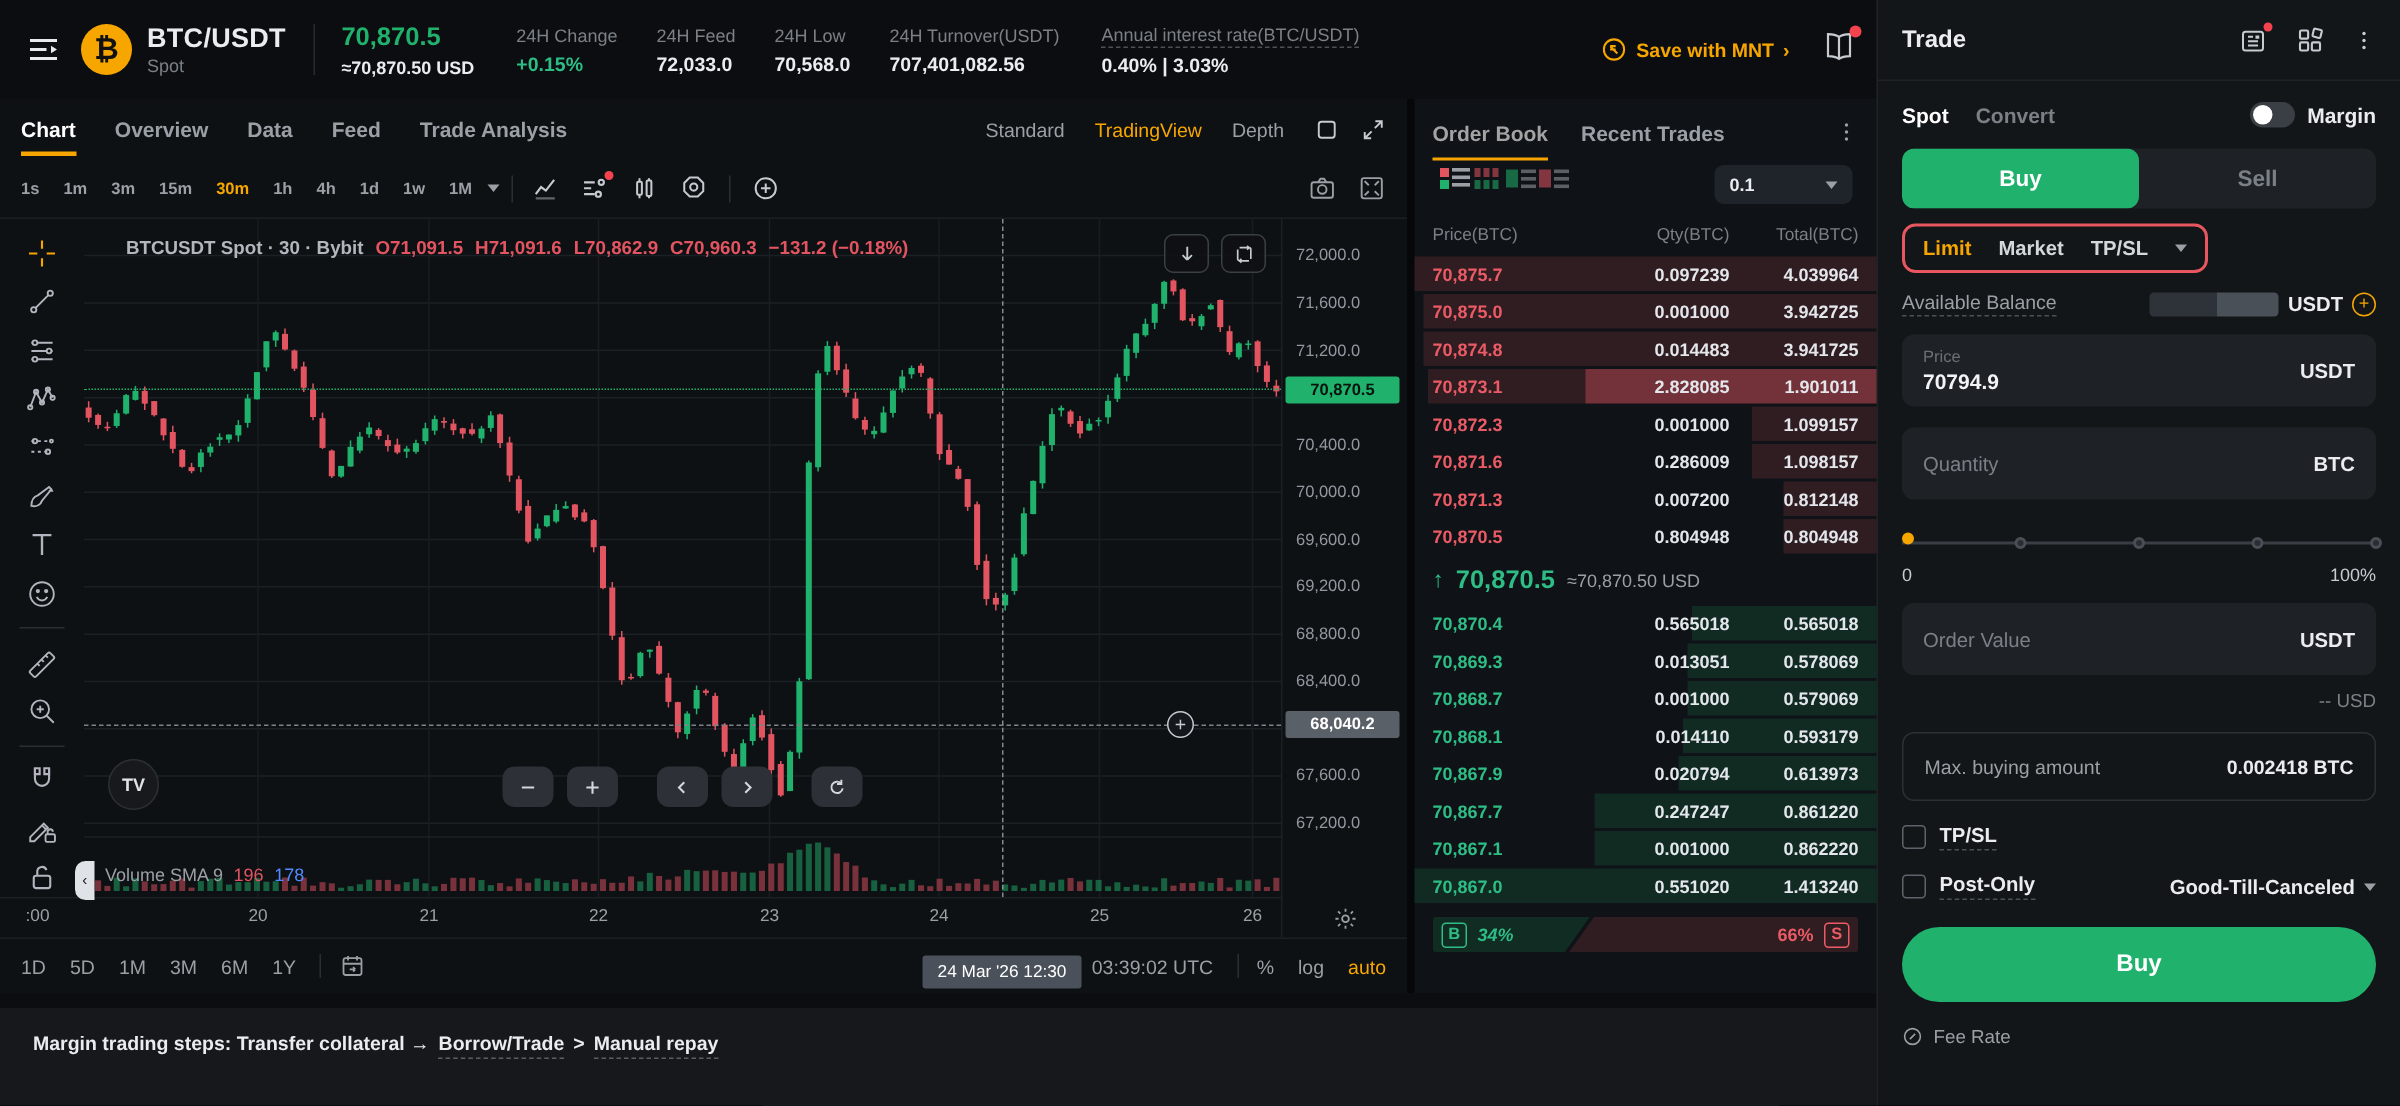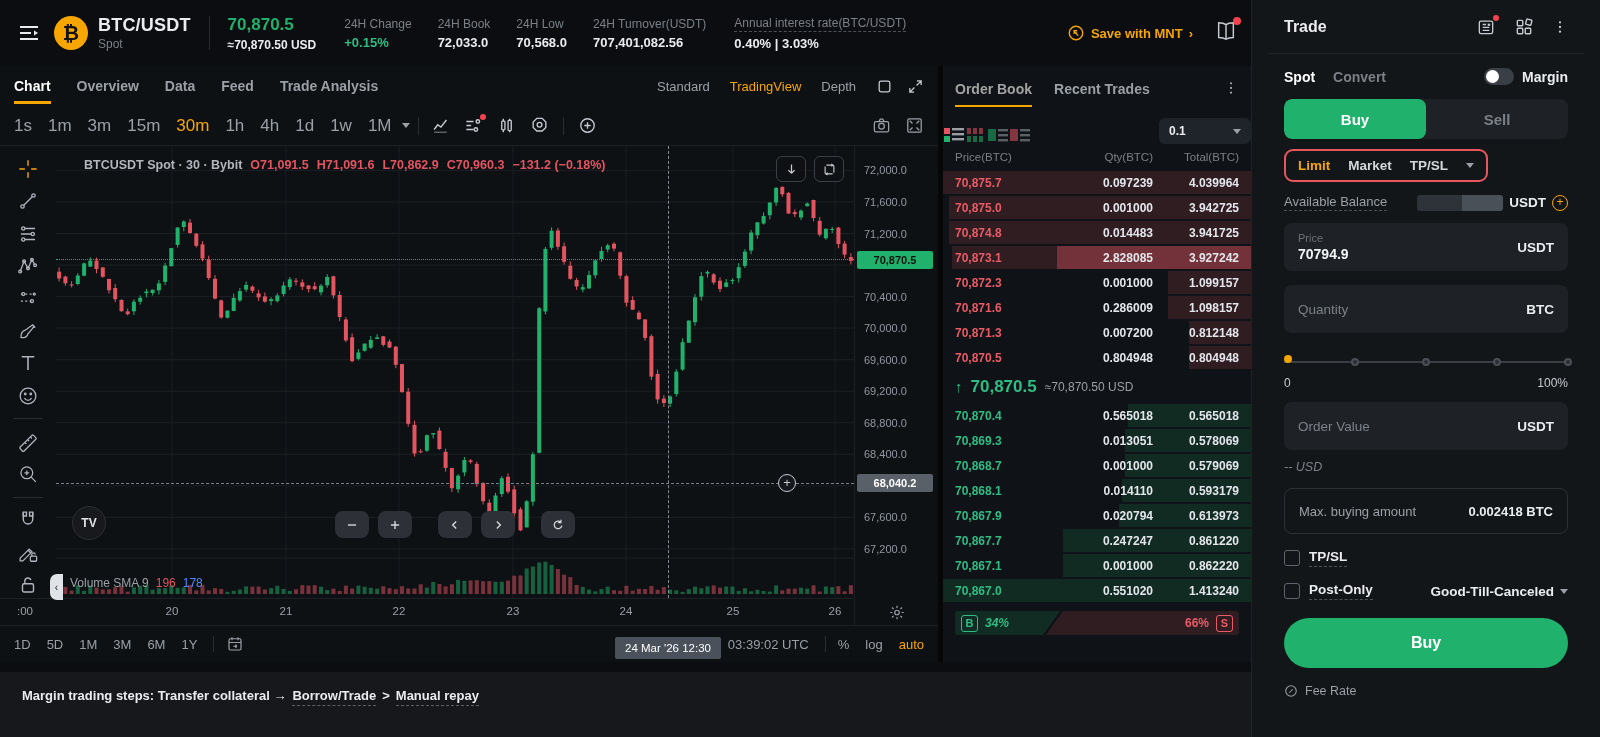--- a/index.html
+++ b/index.html
@@ -40,21 +40,21 @@
   
   .chart-panel { width:938px; background:#0e1114; display:flex; flex-direction:column; }
   .chart-tabs-row { height:40px; display:flex; align-items:center; padding:0 14px; }
   .ctab { font-size:14px; color:#9aa0a6; margin-right:26px; cursor:pointer; padding:9px 0 7px; font-weight:700; }
   .ctab.on { color:#fff; border-bottom:3px solid #f7a600; }
   .vmodes { margin-left:auto; display:flex; align-items:center; gap:20px; }
   .vmode { font-size:13px; color:#9aa0a6; cursor:pointer; }
   .vmode.on { color:#f7a600; }
   .tab-icons { display:flex; gap:14px; margin-left:20px; }
   .tf-row { height:40px; display:flex; align-items:center; padding:0 14px; border-bottom:1px solid #1b1f24; }
-  .tf { font-size:17px; color:#9aa0a6; margin-right:16px; cursor:pointer; font-weight:400; }
+  .tf { font-size:11px; color:#9aa0a6; margin-right:16px; cursor:pointer; font-weight:700; }
   .tf.on { color:#f7a600; }
   .caret { width:0; height:0; border-left:4px solid transparent; border-right:4px solid transparent;
     border-top:5px solid #9aa0a6; display:inline-block; margin:0 4px 0 -6px; }
   .tf-div { width:1px; height:18px; background:#2a2e33; margin:0 12px 0 4px; }
   .tf-tools { display:flex; align-items:center; gap:14px; }
   .tf-corner { margin-left:auto; display:flex; gap:14px; }
   .rel { position:relative; }
   .dot-sm { position:absolute; top:-2px; right:-3px; width:6px; height:6px; border-radius:50%; background:#f4434f; }
 
   .chart-body { position:relative; height:479px; }
@@ -110,21 +110,21 @@
   .clock { margin-left:auto; font-size:13px; color:#9aa0a6; }
   .scalebtn { font-size:13px; color:#9aa0a6; margin-left:16px; cursor:pointer; }
   .scalebtn.on { color:#f7a600; }
 
   
   .ob-panel { width:308px; background:#0f1216; display:flex; flex-direction:column; }
   .ob-tabs { height:44px; display:flex; align-items:center; padding:0 12px; }
   .ob-tab { font-size:14px; font-weight:700; color:#9aa0a6; margin-right:22px; cursor:pointer; padding:11px 0 8px; }
   .ob-tab.on { color:#a3a3a3; border-bottom:2px solid #f7a600; }
   .ob-kebab { margin-left:auto; color:#9aa0a6; cursor:pointer; }
-  .ob-controls { height:34px; display:flex; align-items:flex-end; padding:0 0; }
+  .ob-controls { height:34px; display:flex; align-items:flex-start; padding:0 16px; }
   .obv { width:22px; height:18px; cursor:pointer; opacity:.55; }
   .obv.on { opacity:1; }
   .ob-select { margin-left:auto; width:92px; height:26px; background:#1f242a; border-radius:6px;
     display:flex; align-items:center; padding:0 10px; font-size:12px; font-weight:700; cursor:pointer; }
   .ob-select .caret { margin:0 0 0 auto; }
   .ob-cols { height:26px; display:flex; align-items:center; padding:0 12px; font-size:11.5px; color:#7b8087; }
   .ob-cols .c1 { width:86px; } .ob-cols .c2 { flex:1; text-align:right; } .ob-cols .c3 { width:86px; text-align:right; }
   .ob-rows { }
   .ob-row { position:relative; height:25px; display:flex; align-items:center; padding:0 12px;
     font-size:12px; font-weight:700; cursor:pointer; }
@@ -149,21 +149,21 @@
   .bs-badge.b { border:1px solid #2ebd85; color:#2ebd85; margin:0 7px 0 6px; }
   .bs-badge.s { border:1px solid #ea5b66; color:#ea5b66; margin:0 6px 0 7px; }
   .ratio-buy { color:#2ebd85; z-index:1;font-style:italic; } .ratio-sell { color:#ea5b66; margin-left:auto; z-index:1; }
 
   
   .margin-steps { height:65px; margin-top:10px; background:#16181c; padding:16px 22px 0; font-size:13px;
     font-weight:700; display:flex; gap:6px; align-items:flex-start; }
   .margin-steps .lnk { border-bottom:1px dashed #5a5f66; cursor:pointer; padding-bottom:2px; }
 
   
-  .trade-panel { width:409px; background:#131619; border-left:1px solid #1f2226; padding:0 32px; overflow:hidden; }
+  .trade-panel { width:409px; background:#131619; border-left:1px solid #1f2226; padding:0 16px; overflow:hidden; }
   .tp-header { height:54px; display:flex; align-items:center; border-bottom:1px solid #1f2226; margin:0 -16px; padding:0 16px; }
   .tp-title { font-size:16px; font-weight:700; }
   .tp-hicons { margin-left:auto; display:flex; gap:18px; align-items:center; }
   .tp-hicons .ic, .ob-kebab .ic, .tool .ic { cursor:pointer; }
   .tp-mode { display:flex; align-items:center; margin-top:14px; }
   .tpm { font-size:14px; font-weight:700; color:#7b8087; margin-right:18px; cursor:pointer; }
   .tpm.on { color:#fff; }
   .toggle { margin-left:auto; width:30px; height:17px; border-radius:9px; background:#3a3f45; position:relative; cursor:pointer; }
   .toggle .knob { position:absolute; left:2px; top:2px; width:13px; height:13px; border-radius:50%; background:#fff; }
   .margin-lab { font-size:14px; font-weight:700; margin-left:8px; }
@@ -192,21 +192,21 @@
   .f-ph { font-size:13.5px; color:#7b8087; }
   .f-unit { margin-left:auto; font-size:13.5px; font-weight:700; }
   .slider { margin-top:22px; position:relative; height:14px; }
   .slider .track { position:absolute; left:0; right:0; top:6px; height:2px; background:#3a3f45; }
   .sdot { position:absolute; top:3px; width:8px; height:8px; border-radius:50%; background:#2a2e34;
     border:2px solid #4a4f56; transform:translateX(-50%); cursor:pointer; }
   .shandle { position:absolute; top:0; width:8px; height:8px; border-radius:50%; background:#17191d;
     border:4px solid #f7a600; transform:translateX(-50%); cursor:grab; }
   .slider-labels { display:flex; font-size:12px; color:#c6cbd1; margin-top:7px; }
   .slider-labels .max { margin-left:auto; }
-  .usd-hint { font-size:12.5px; color:#7b8087; margin-top:10px;font-style:italic; }
+  .usd-hint { text-align:right; font-size:12.5px; color:#7b8087; margin-top:10px; }
   .maxbuy { margin-top:14px; border:1px solid #2b3036; border-radius:8px; height:46px; display:flex;
     align-items:center; padding:0 14px; font-size:13px; }
   .maxbuy .lab { color:#9aa0a6; }
   .maxbuy .val { margin-left:auto; font-weight:700; }
   .chk-row { margin-top:15px; display:flex; align-items:center; font-size:13.5px; font-weight:700; }
   .chk { width:16px; height:16px; border:1.5px solid #5e646b; border-radius:3px; margin-right:9px; cursor:pointer; }
   .chk-lab { border-bottom:1px dashed #4d5157; padding-bottom:2px; cursor:pointer; }
   .tif { margin-left:auto; display:flex; align-items:center; gap:6px; cursor:pointer; font-weight:700; font-size:13.5px; }
   .buy-pill { margin-top:18px; height:50px; border-radius:25px; background:#20b26c; color:#fff;
     font-size:16px; font-weight:700; display:flex; align-items:center; justify-content:center; cursor:pointer; }
@@ -233,21 +233,21 @@
     <div class="price-block">
       <div class="last-price">70,870.5</div>
       <div class="usd-price">≈70,870.50 USD</div>
     </div>
     <div id="header-stats">
         <div class="stat">
      <div class="s-label">24H Change</div>
      <div class="s-value pos">+0.15%</div>
    </div>
         <div class="stat">
-     <div class="s-label">24H Book</div>
+     <div class="s-label">24H Feed</div>
      <div class="s-value">72,033.0</div>
    </div>
         <div class="stat">
      <div class="s-label">24H Low</div>
      <div class="s-value">70,568.0</div>
    </div>
         <div class="stat">
      <div class="s-label">24H Turnover(USDT)</div>
      <div class="s-value">707,401,082.56</div>
    </div>
@@ -1109,21 +1109,21 @@
 
      <span class="p">70,874.8</span>
      <span class="q">0.014483</span>
      <span class="t">3.941725</span>
    </div>
           <div class="ob-row ask">
      <span class="depth" style="width:97%"></span>
      <span class="flash"></span>
      <span class="p">70,873.1</span>
      <span class="q">2.828085</span>
-     <span class="t">3.927242</span>
+     <span class="t">1.901011</span>
    </div>
           <div class="ob-row ask">
      <span class="depth" style="width:27%"></span>
 
      <span class="p">70,872.3</span>
      <span class="q">0.001000</span>
      <span class="t">1.099157</span>
    </div>
           <div class="ob-row ask">
      <span class="depth" style="width:27%"></span>

